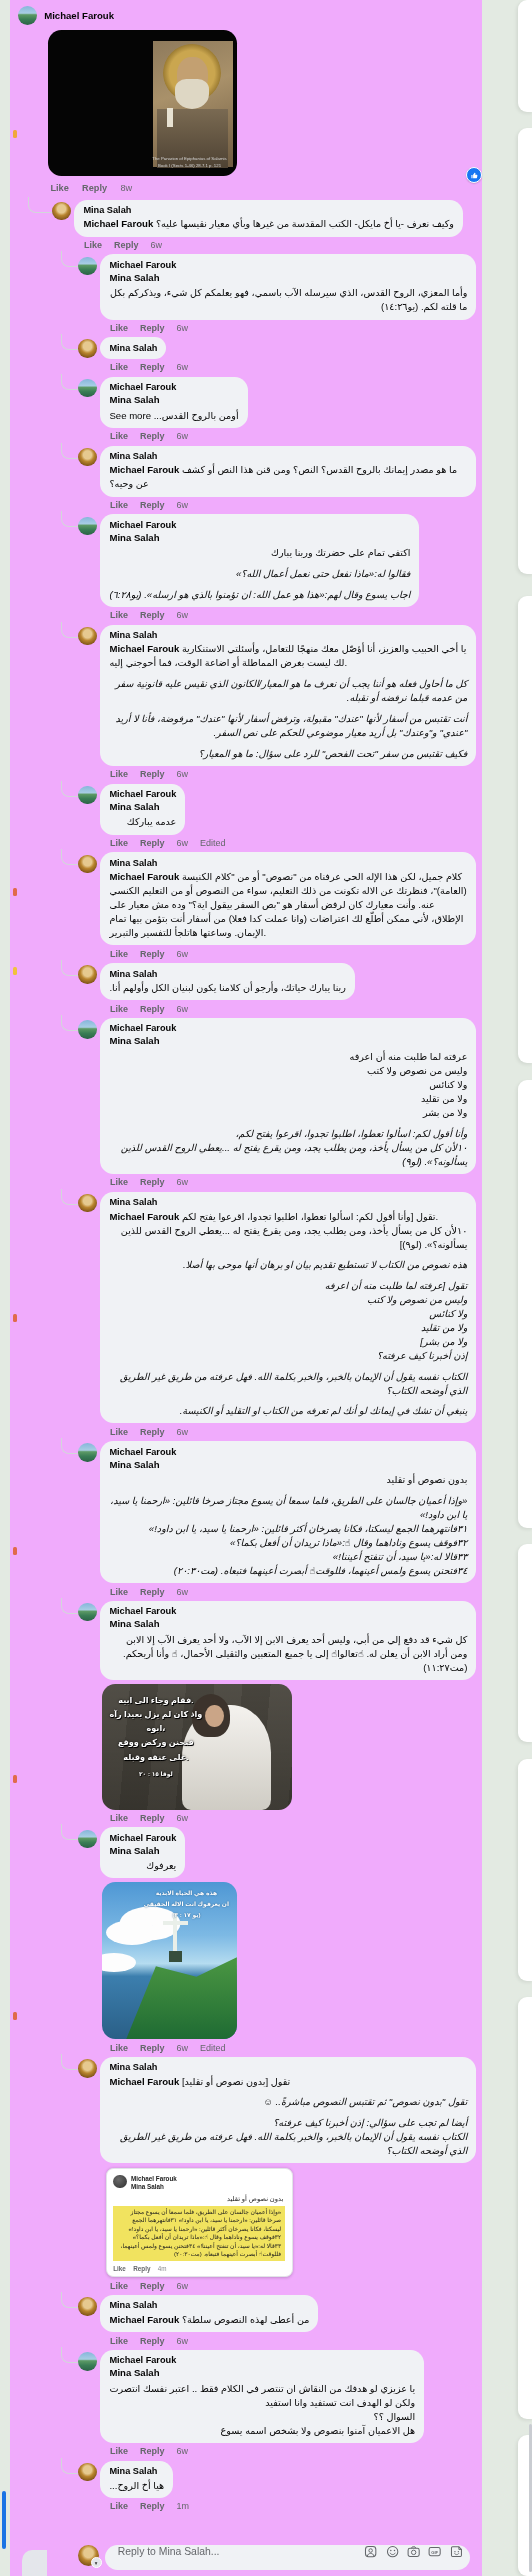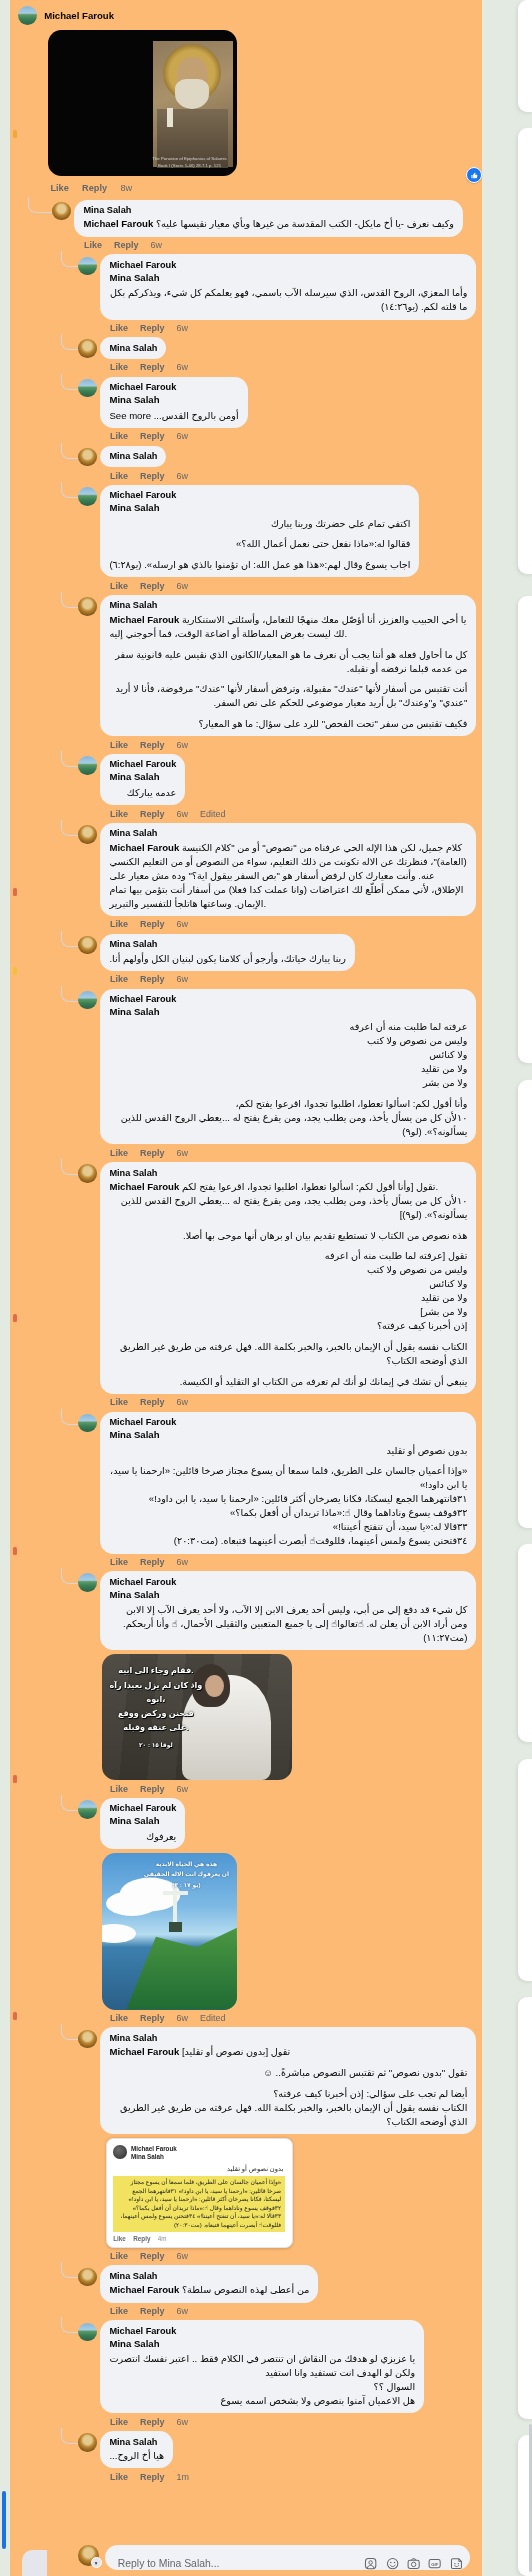--- a/index.html
+++ b/index.html
@@ -1,17 +1,17 @@
 <!DOCTYPE html>
 <html style="font-size:12px"><head>
 <meta charset="utf-8">
 <style>
   html,body{margin:0;padding:0;}
   body{width:533px;height:2576px;position:relative;background:#e3eae2;font-family:"Liberation Sans","DejaVu Sans",sans-serif;overflow:hidden;}
-  .main{position:absolute;left:10.4px;top:0;width:472px;height:2576px;background:#fdba74;display:flex;flex-direction:column;}
+  .main{position:absolute;left:10.4px;top:0;width:472px;height:2576px;background:#f0abfc;display:flex;flex-direction:column;}
   
   .post-header{display:flex;align-items:center;margin:6px 0 0 8.1px;}
   .avatar{border-radius:50%;flex:0 0 auto;display:block;}
   .av-landscape{background:linear-gradient(to bottom,#86b6da 0%,#a8cde4 38%,#5d9a66 46%,#3a7d55 70%,#2c6247 100%);}
   .av-christ{background:radial-gradient(circle at 50% 38%,#e6c98f 0 28%,#b9852f 46%,#7c5016 78%,#5d3a10 100%);}
   .post-author{font-weight:bold;font-size:9.6px;color:#050505;margin-left:6.7px;}
   .post-image{position:relative;margin:5.2px 0 0 38px;width:189px;height:146px;border-radius:13.3px;background:#050505;overflow:hidden;}
   .fresco{position:absolute;right:4.4px;top:10.4px;width:80px;height:126px;background:linear-gradient(160deg,#8e7a5c 0%,#a9916a 40%,#6f5b41 100%);}
   .fresco .halo{position:absolute;left:10.4px;top:3px;width:58px;height:58px;border-radius:50%;background:radial-gradient(circle,#caa64f 0 55%,#9c7c33 70%,transparent 72%);}
   .fresco .face{position:absolute;left:24px;top:16.3px;width:31px;height:38px;border-radius:45%;background:#c3a071;}
@@ -31,21 +31,21 @@
   .comment .avatar{position:absolute;left:0;top:2.2px;width:18.5px;height:18.5px;}
   .elbow{position:absolute;border-left:1.5px solid #d3d6da;border-bottom:1.5px solid #d3d6da;border-bottom-left-radius:8.1px;}
   .lvl1 .elbow{left:-24.4px;top:-3px;width:23px;height:15px;}
   .lvl2 .elbow{left:-17px;top:-3px;width:15.5px;height:15px;}
   .cbody{margin-left:22px;}
   .bubble{display:inline-block;background:#F0F2F5;border-radius:13.3px;padding:4.4px 9px 5.2px 9px;max-width:376px;box-sizing:border-box;}
   .lvl1 .bubble{max-width:406px;}
   .cname{font-weight:bold;font-size:9.2px;color:#050505;line-height:12px;}
   .cmention{font-weight:bold;font-size:9.6px;color:#050505;line-height:14px;}
   .para{font-size:9.6px;line-height:14px;color:#050505;margin-top:1.5px;unicode-bidi:plaintext;}
-  .para + .para{margin-top:6.7px;}
+  .para + .para{margin-top:6.7px;font-style:italic;}
   .para b{font-weight:bold;}
   .see-more{color:#050505;}
   .meta{margin:2.2px 0 0 9.6px;font-size:9px;color:#65676B;display:flex;gap:12px;align-items:center;height:12.6px;}
   .meta .act{font-weight:bold;}
   
   .att-photo{position:relative;margin:3.7px 0 0 1.5px;border-radius:13.3px;overflow:hidden;}
   .att-jesus{width:190px;height:126px;background:
      repeating-linear-gradient(95deg,#8d8a82 0 28px,#7c7971 28px 56px),
      linear-gradient(180deg,#93908a,#6f6c66);background-blend-mode:multiply;}
   .att-jesus .fig-robe{position:absolute;right:21px;top:21px;width:89px;height:105px;border-radius:50% 45% 10% 10%;background:linear-gradient(180deg,#f4f2ee,#cfccc4);}
@@ -67,21 +67,21 @@
   .shot-av{width:13.3px;height:13.3px;border-radius:50%;background:radial-gradient(circle at 40% 35%,#6b6b6b,#2e2e2e);flex:0 0 auto;}
   .shot-names{margin-left:4.4px;font-size:6.3px;font-weight:bold;color:#222;line-height:7.8px;}
   .shot-text{font-size:6.7px;color:#222;text-align:right;direction:rtl;margin:4.4px 1.5px 3px 0;}
   .shot-hl{background:#f1e35f;font-size:6px;line-height:8.5px;color:#1c1c1c;direction:rtl;text-align:right;padding:2.2px 3.7px;}
   .shot-meta{font-size:6.3px;color:#8a8d91;margin-top:3.7px;display:flex;gap:7.4px;}
   .shot-meta .act{font-weight:bold;color:#65676B;}
   
   .composer{display:flex;align-items:flex-start;margin:7.4px 12px 6px 68px;margin-top:auto;}
   .composer .avatar{width:21px;height:21px;position:relative;}
   .av-badge{position:absolute;right:-2.2px;bottom:-2.2px;width:9px;height:9px;border-radius:50%;background:#e4e6eb;border:1.1px solid #fff;font-size:5.2px;color:#333;display:flex;align-items:center;justify-content:center;}
-  .pill{flex:1;margin-left:6px;background:#F0F2F5;border-radius:13.3px;height:25px;display:flex;align-items:flex-end;padding:0 7.4px 0 10.4px;}
+  .pill{flex:1;margin-left:6px;background:#F0F2F5;border-radius:13.3px;height:25px;display:flex;align-items:flex-start;padding:0 7.4px 0 10.4px;}
   .pill input{flex:1;border:none;background:transparent;outline:none;font-size:10.4px;color:#050505;font-family:inherit;}
   .pill input::placeholder{color:#65676B;opacity:1;}
   .pill-icons{display:flex;gap:8.1px;align-items:center;}
   .picon{width:13.3px;height:13.3px;display:block;color:#64676b;}
   
   .right-rail{position:absolute;right:0;top:0;width:24px;height:2576px;background:#e3eae2;}
   .rail-card{position:absolute;left:9px;width:15px;background:#fff;border-radius:9px 0 0 9px;box-shadow:-1.5px 1.5px 3.7px rgba(0,0,0,.08);}
   .rail-mark{position:absolute;left:12.6px;width:4.4px;height:8.1px;border-radius:1.5px;}
   .blue-bar{position:absolute;left:1.5px;top:2491px;width:4.4px;height:58px;border-radius:2.2px;background:#1b74e4;}
   .corner-card{position:absolute;left:22px;top:2550px;width:25px;height:26px;background:#e4e6eb;border-radius:10.4px 0 0 0;}
@@ -151,21 +151,21 @@
         <span class="avatar av-landscape"></span>
         <div class="cbody"><div class="bubble"><div class="cname">Michael Farouk</div><div class="cmention">Mina Salah</div><div class="para" dir="auto">أومن بالروح القدس... <span class="see-more">See more</span></div></div><div class="meta">
             <span class="act">Like</span>
             <span class="act">Reply</span>
             <span>6w</span>
           </div></div>
       </div>
       <div class="comment lvl2">
         <span class="elbow"></span>
         <span class="avatar av-christ"></span>
-        <div class="cbody"><div class="bubble"><div class="cname">Mina Salah</div></div><div class="meta">
+        <div class="cbody"><div class="bubble"><div class="cname">Mina Salah</div><div class="para" dir="auto"><b class="mention">Michael Farouk</b> ما هو مصدر إيمانك بالروح القدس؟ النص؟ ومن قنن هذا النص أو كشف عن وحيه؟</div></div><div class="meta">
             <span class="act">Like</span>
             <span class="act">Reply</span>
             <span>6w</span>
           </div></div>
       </div>
       <div class="comment lvl2">
         <span class="elbow"></span>
         <span class="avatar av-landscape"></span>
         <div class="cbody"><div class="bubble"><div class="cname">Michael Farouk</div><div class="cmention">Mina Salah</div><div class="para" dir="auto">اكتفي تمام علي حضرتك وربنا يبارك</div><div class="para" dir="auto">فقالوا له:«ماذا نفعل حتى نعمل أعمال الله؟»</div><div class="para" dir="auto">اجاب يسوع وقال لهم:«هذا هو عمل الله: ان تؤمنوا بالذي هو ارسله». (يو٦:٢٨)</div></div><div class="meta">
             <span class="act">Like</span>

